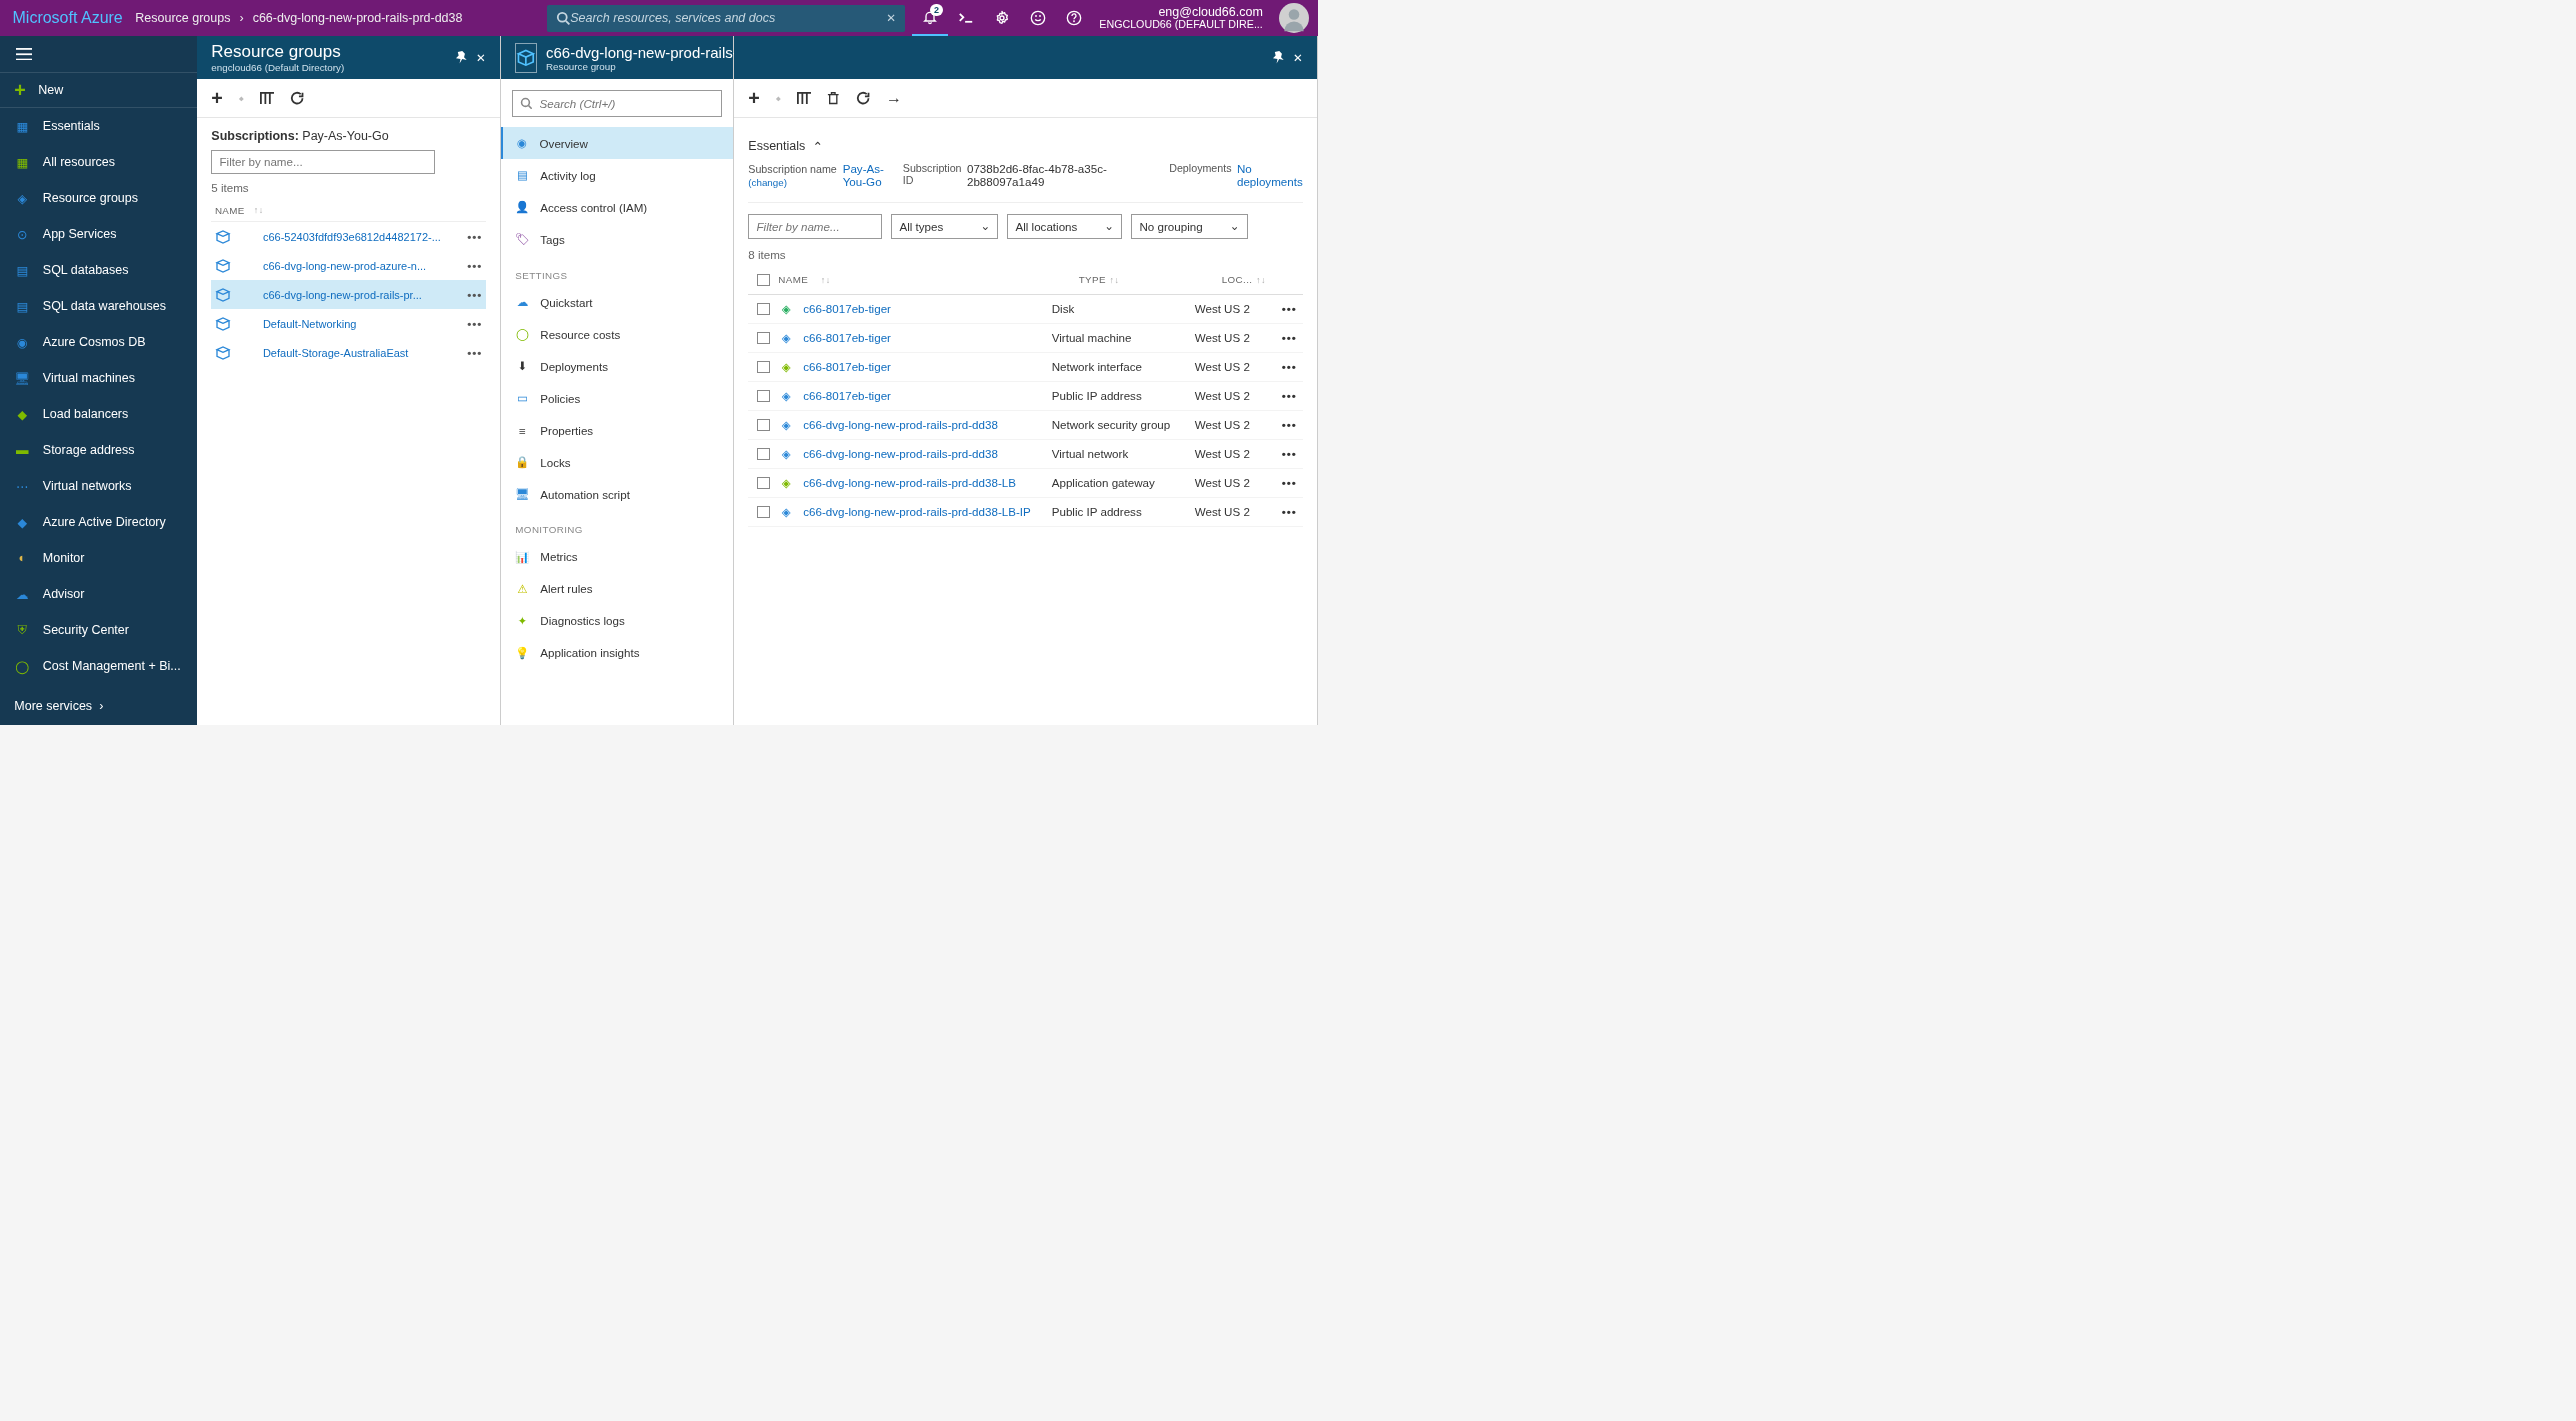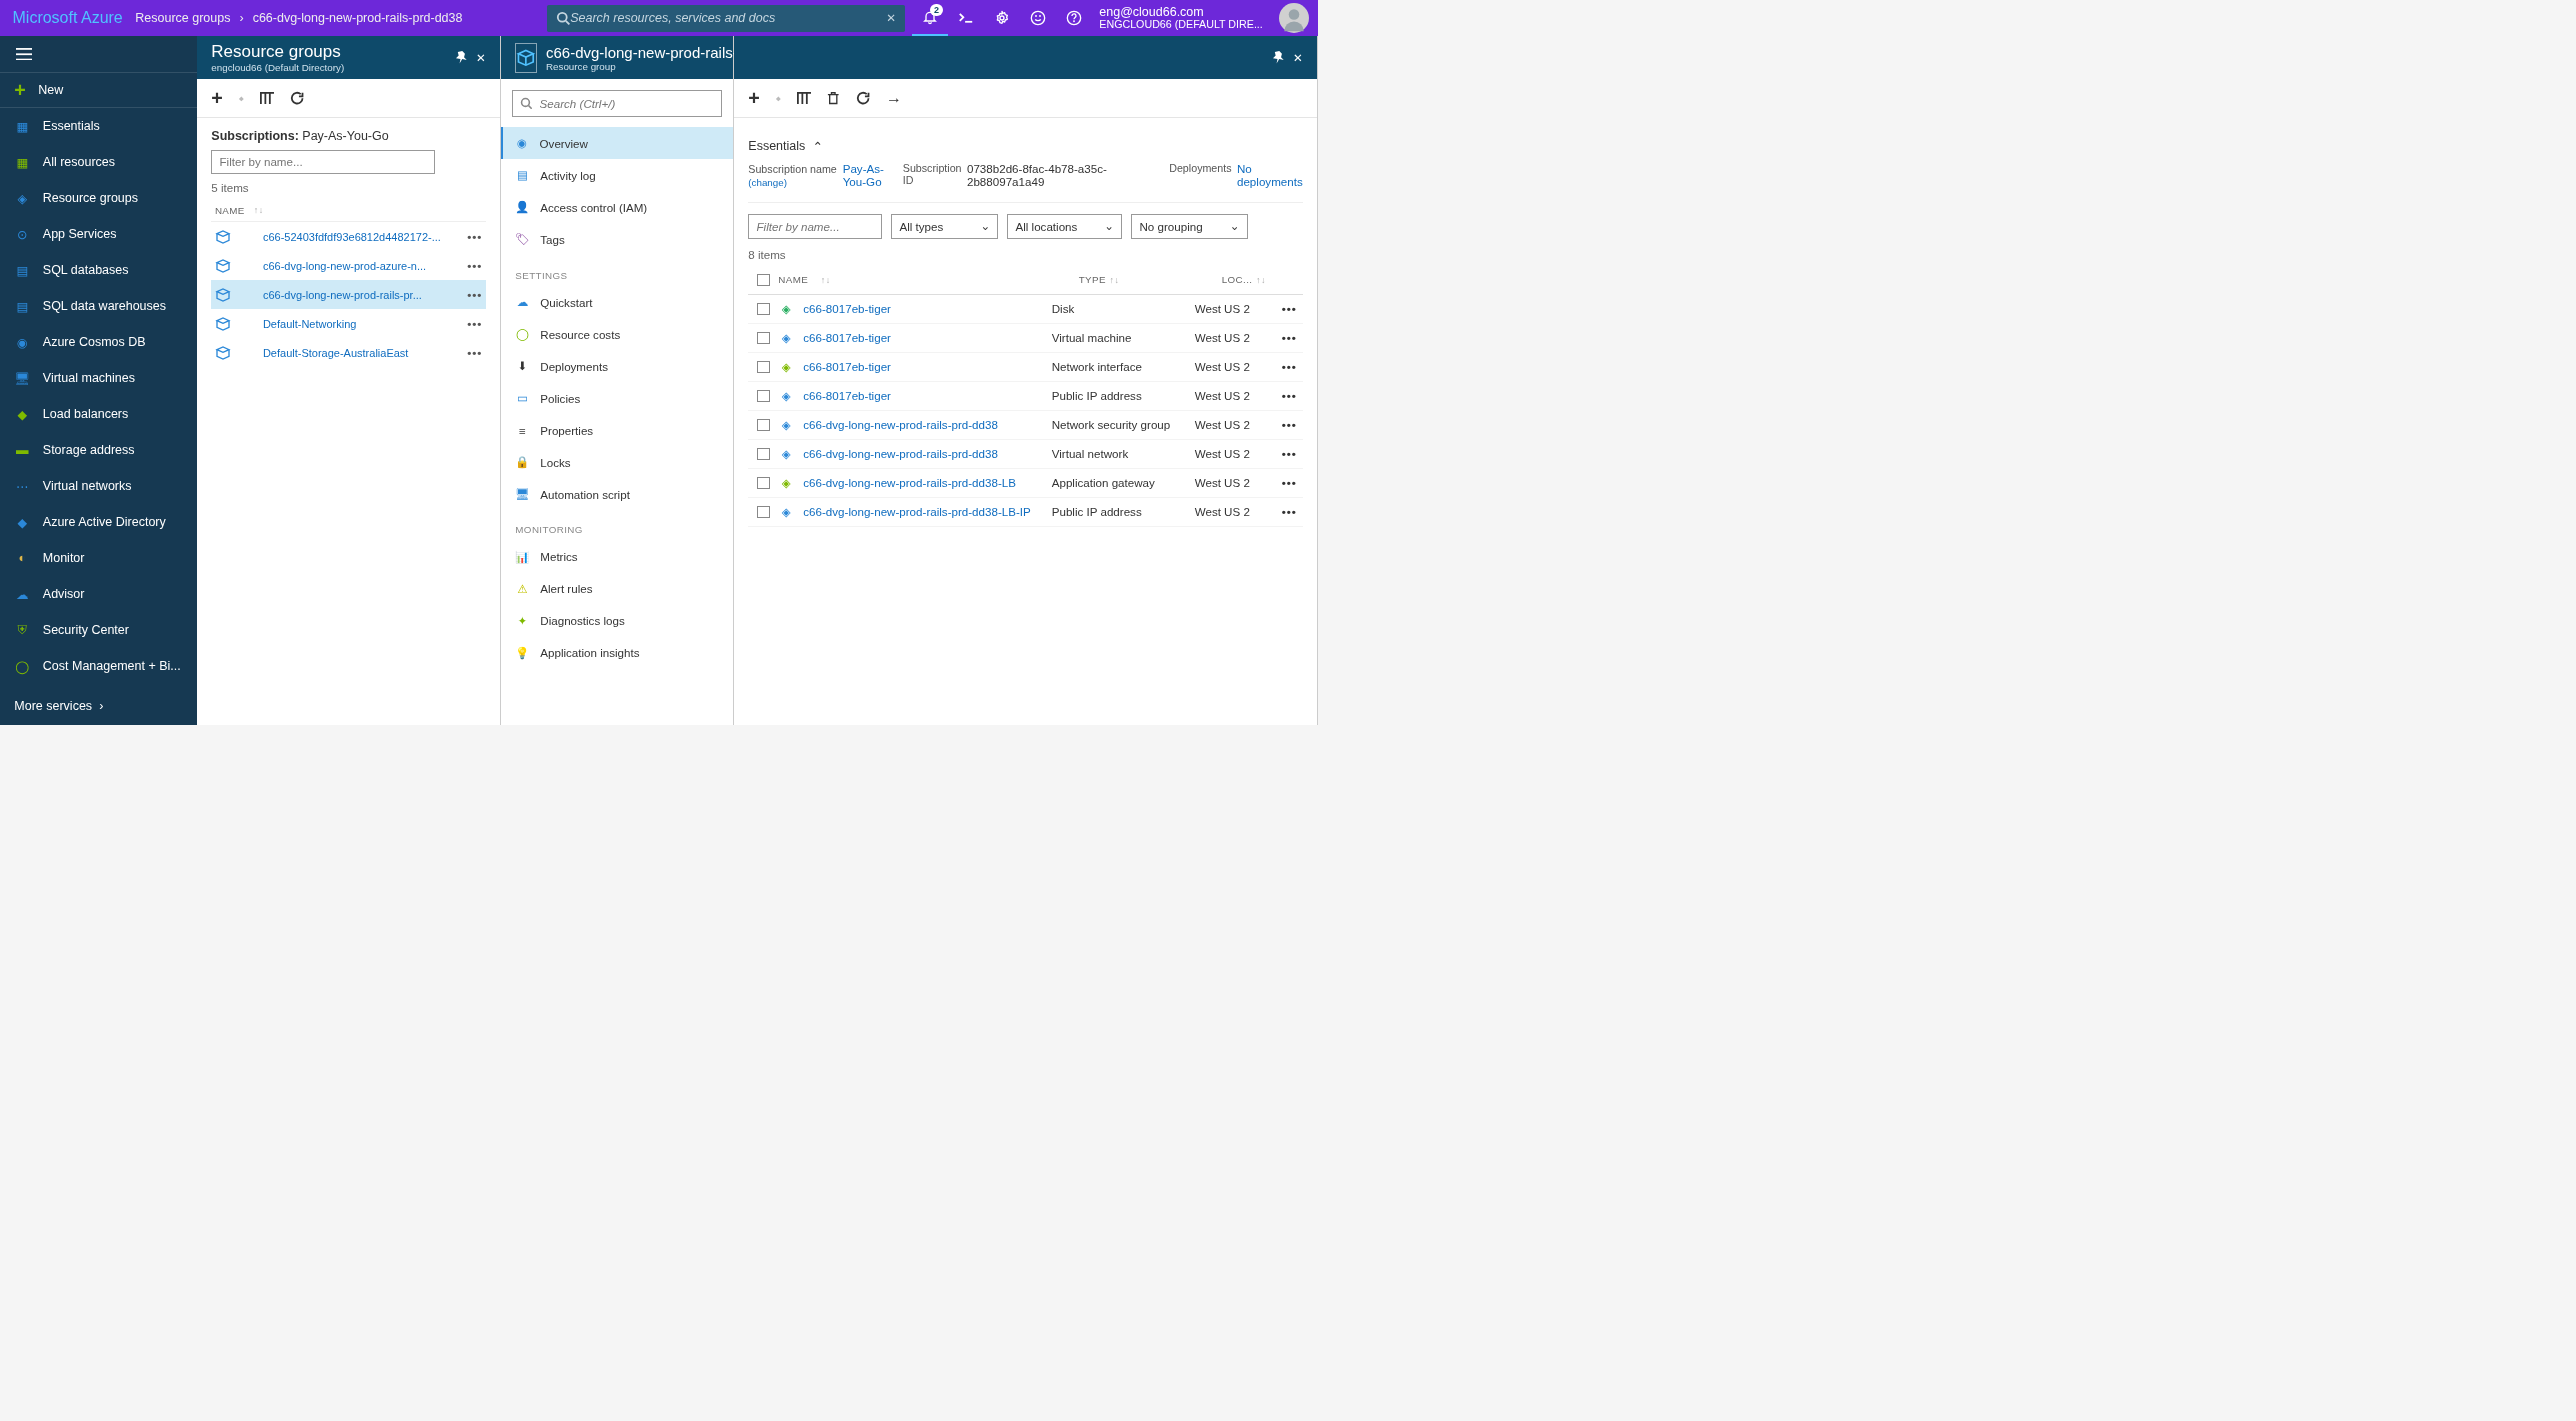--- a/index.html
+++ b/index.html
@@ -1,28 +1,28 @@
 <!DOCTYPE html>
 <html style="font-size:14.3px"><head>
 <meta charset="utf-8">
 <style>
 * { box-sizing: border-box; margin: 0; padding: 0; font-family: "Segoe UI", Arial, sans-serif; }
 body { width: 1318px; height: 725px; overflow: hidden; background: #f5f5f5; font-size: 11.6px; color: #333; }
-.topbar { height: 36px; background: #6d28d9; display: flex; align-items: center; color: #fff; }
+.topbar { height: 36px; background: #701a75; display: flex; align-items: center; color: #fff; }
 .brand { color: #50c2ff; font-size: 16px; padding: 0 12.5px; font-weight: 400; }
 .breadcrumb { display: flex; align-items: center; gap: 9px; font-size: 12.5px; color: #eee; }
 .breadcrumb span { cursor: pointer; }
 .search-wrap { margin-left: auto; display: flex; align-items: center; background: #265977; border-radius: 1.8px; height: 27px; padding: 0 9px; width: 358px; margin-right: 7.2px; }
 .search-wrap input { background: transparent; border: none; color: #fff; font-size: 12.5px; font-style: italic; flex: 1; outline: none; }
 .search-wrap input::placeholder { color: #c5d6e0; }
 .topicons { display: flex; align-items: center; height: 100%; }
 .topicon { width: 36px; height: 36px; display: flex; align-items: center; justify-content: center; cursor: pointer; position: relative; color: #fff; }
 .bell-badge { position: absolute; top: 3.6px; right: 5.4px; background: #fff; color: #0e4a6a; font-size: 9px; border-radius: 50%; width: 12.5px; height: 12.5px; display: flex; align-items: center; justify-content: center; font-weight: bold; }
 .bell-active { border-bottom: 2.7px solid #50c2ff; }
-.userbox { padding: 0 7.2px; font-size: 10.7px; line-height: 12.5px; }
+.userbox { padding: 0 7.2px; text-align: right; font-size: 10.7px; line-height: 12.5px; }
 .userbox .u1 { font-size: 12.5px; }
 .avatar { width: 30px; height: 30px; border-radius: 50%; background: #d0d0d0; margin: 0 9px; }
 .main { display: flex; height: calc(100% - 36px); }
 .leftnav { width: 197px; background: #163952; color: #fff; display: flex; flex-direction: column; }
 .ham { height: 36px; display: flex; align-items: center; padding: 0 16px; cursor: pointer; }
 .navitem { display: flex; align-items: center; height: 36px; padding: 0 14.3px; gap: 12.5px; cursor: pointer; font-size: 12.5px; }
 .navitem.new { border-top: 0.9px solid rgba(255,255,255,0.12); border-bottom: 0.9px solid rgba(255,255,255,0.12); }
 .navitem.new .icon { color: #7fba00; font-size: 19.7px; font-weight: bold; }
 .navicon { width: 16px; height: 16px; display: flex; align-items: center; justify-content: center; font-size: 12.5px; }
 .more-services { margin-top: auto; padding: 12.5px 14.3px; cursor: pointer; display: flex; align-items: center; gap: 7.2px; font-size: 12.5px; }

